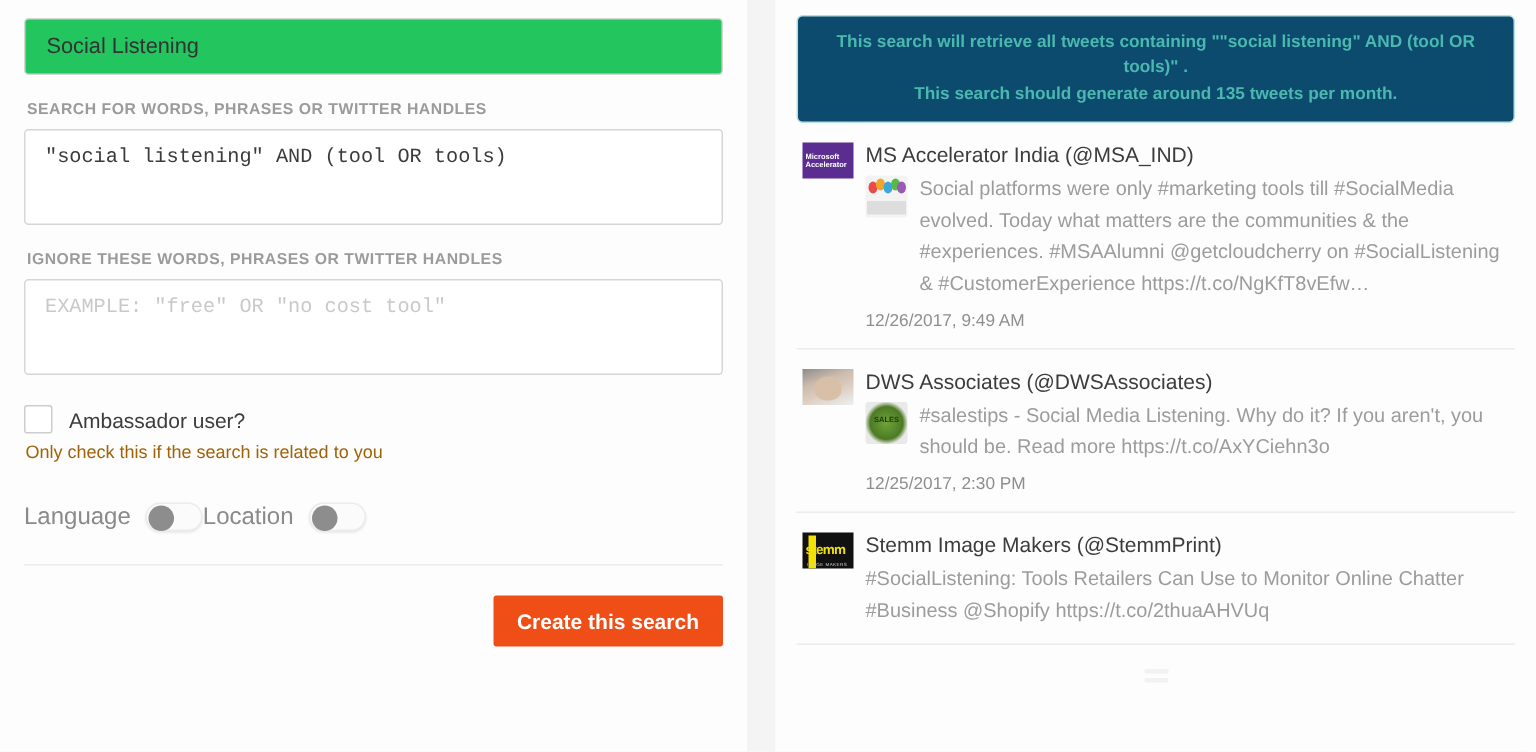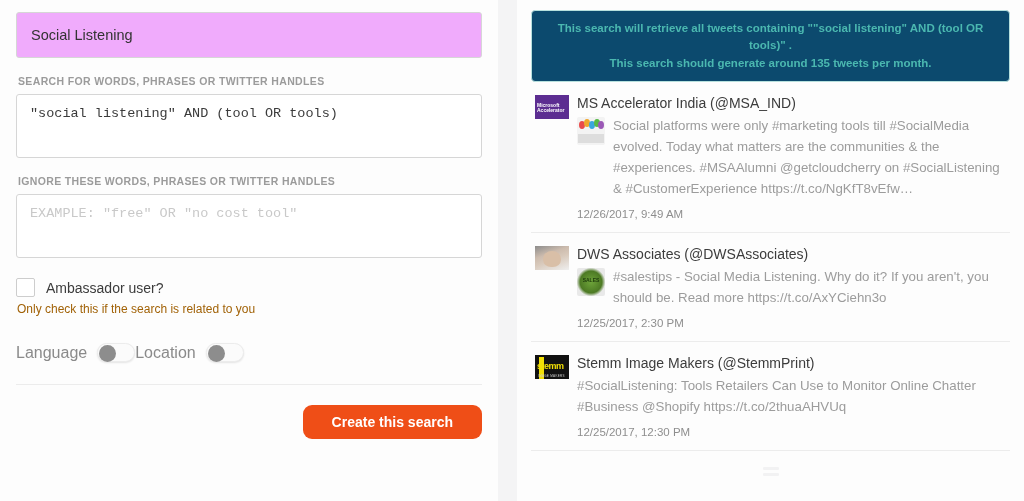--- a/index.html
+++ b/index.html
@@ -15,24 +15,24 @@
   
   .left-panel {
     width: 498px;
     height: 501px;
     background: #fdfdfd;
     padding: 12px 16px 0 16px;
     position: relative;
   }
   .name-input {
     width: 466px;
-    height: 46px;
+    height: 38px;
     border: 1px solid #d6d6d6;
     border-radius: 3px;
-    background: #f0abfc;
+    background: #22c55e;
     padding: 0 14px;
     font-family: "Liberation Sans", sans-serif;
     font-size: 14.5px;
     color: #333333;
     outline: none;
     display: block;
   }
   .field-label {
     font-size: 10.5px;
     letter-spacing: 0.35px;
@@ -134,25 +134,25 @@
   .submit-row {
     width: 466px;
     display: flex;
     justify-content: flex-end;
     margin-top: 20px;
   }
   .create-btn {
     background: #ef4e17;
     color: #ffffff;
     border: none;
-    border-radius: 9px;
+    border-radius: 2px;
     font-family: "Liberation Sans", sans-serif;
     font-size: 14px;
     font-weight: bold;
-    padding: 0 29px;
+    padding: 0 16px;
     height: 34px;
     cursor: pointer;
   }
 
   
   .gap { width: 19px; height: 501px; background: #f4f4f5; }
   .right-panel {
     width: 507px;
     height: 501px;
     background: #fdfdfd;
@@ -367,21 +367,20 @@
       <div class="avatar stemm">
         <div class="bar"></div>
         <div class="word">stemm</div>
         <div class="sub">IMAGE MAKERS</div>
       </div>
       <div class="tweet-main">
         <div class="tweet-author">Stemm Image Makers (@StemmPrint)</div>
         <div class="tweet-body-row">
           <div class="tweet-text">#SocialListening: Tools Retailers Can Use to Monitor Online Chatter #Business @Shopify https://t.co/2thuaAHVUq</div>
         </div>
-        <div class="tweet-time">12/25/2017, 12:30 PM</div>
       </div>
     </div>
 
     <div class="loading-stub">
       <div class="l"></div>
         <div class="l"></div>
     </div>
   </div>
 </div>
 

